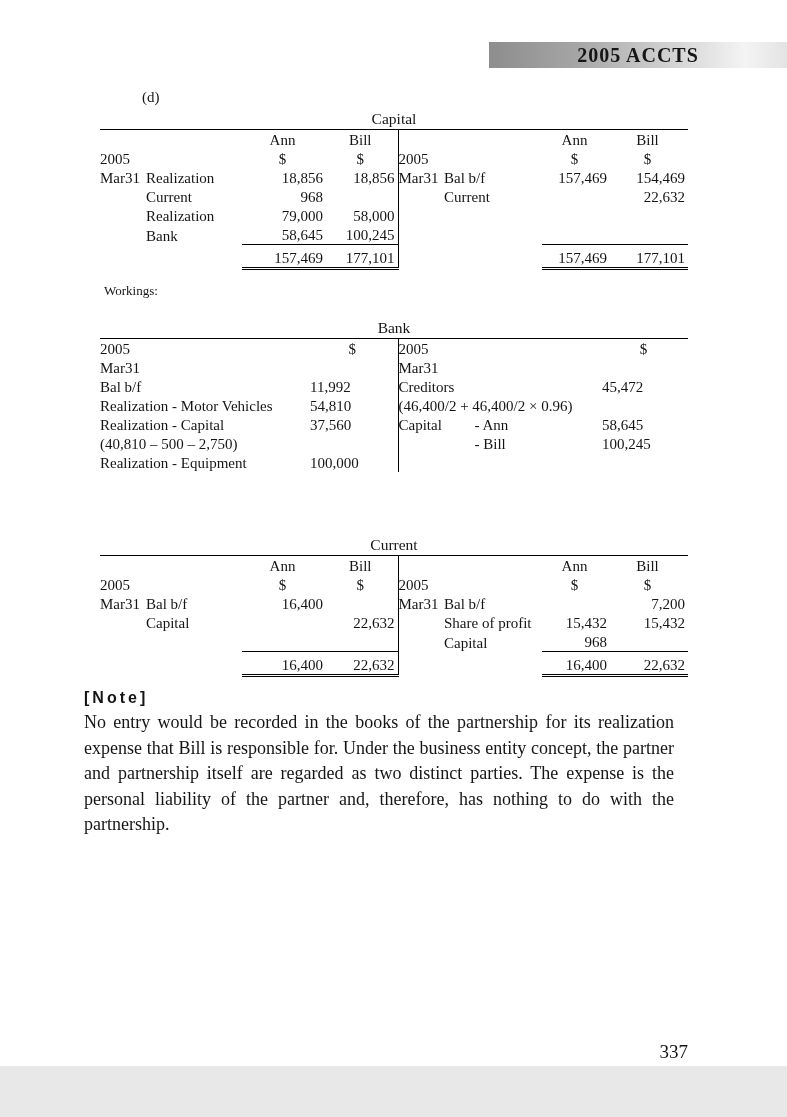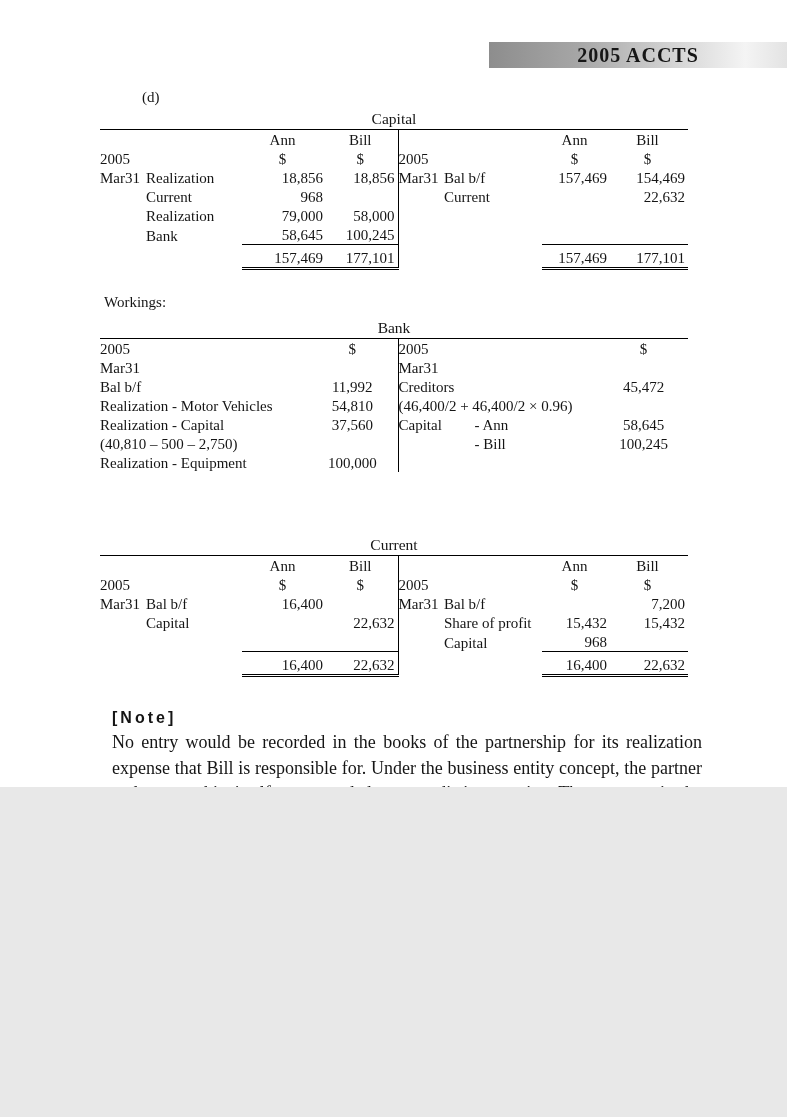--- a/index.html
+++ b/index.html
@@ -1,38 +1,38 @@
 <!DOCTYPE html>
 <html><head>
 <meta charset="utf-8">
 <style>
   html, body { margin: 0; padding: 0; background: #e8e8e8; }
   .page {
     position: relative;
-    width: 787px; height: 787px;
+    width: 787px; height: 1066px;
     background: #ffffff;
     margin: 0 auto;
     overflow: hidden;
     color: #151515;
     font-family: "Liberation Serif", serif;
   }
 
   
   .top-banner {
     position: absolute; left: 489px; top: 42px; width: 298px; height: 26px;
     background: linear-gradient(to right, #8d8d8d 0%, #a6a6a6 30%, #d4d4d4 62%, #f4f4f4 86%, #e3e3e3 100%);
     display: flex; align-items: center; justify-content: center;
   }
   .top-banner-text {
     font: bold 20px "Liberation Serif", serif;
     letter-spacing: 1px; color: #161616;
   }
 
   .section-label { position: absolute; left: 142px; top: 89px; font-size: 15px; }
-  .workings-label { position: absolute; left: 104px; top: 294px; font-size: 15px; }
+  .workings-label { position: absolute; left: 104px; top: 283px; font-size: 13px; }
 
   .block { position: absolute; width: 588px; }
   .acct-title { width: 588px; text-align: center; font-size: 15.5px; margin-bottom: 1px; }
 
   table.acct {
     border-collapse: collapse; table-layout: fixed; width: 588px;
     font-family: Liberation Serif, serif; font-size: 15px; line-height: 1.2;
   }
   .acct td {
     padding: 0 3px 0 0; white-space: nowrap; height: 19px;
@@ -40,30 +40,30 @@
   }
   tr.hdr td { border-top: 1.5px solid #000; }
 
   
   .t8 td:nth-child(4) { border-right: 1.5px solid #000; }
   .t8 td:nth-child(3), .t8 td:nth-child(4),
   .t8 td:nth-child(7), .t8 td:nth-child(8) { text-align: right; }
 
   
   .t4 td:nth-child(2) { border-right: 1.5px solid #000; }
-  .t4 td:nth-child(2), .t4 td:nth-child(4) { text-align: center; }
+  .t4 td:nth-child(2), .t4 td:nth-child(4) { text-align: left; }
 
   .acct td.ctr { text-align: center; }
   tr.tot td { padding-top: 3px; }
   tr.tot td.amt { border-top: 1px solid #000; border-bottom: 3px double #000; }
 
   .t4 .d1 { display: inline-block; min-width: 76px; }
 
   
-  .note { position: absolute; left: 112px; top: 689px; width: 590px; margin-top: 20px; }
+  .note { position: absolute; left: 84px; top: 689px; width: 590px; }
   .note-title { font: bold 16px "Liberation Sans", sans-serif; letter-spacing: 3px; }
   .note-body { font-size: 18px; line-height: 1.42; text-align: justify; margin-top: 3px; }
 
   
   .page-number { position: absolute; left: 100px; top: 1041px; width: 588px; text-align: right; font-size: 19px; }
   .bottom-banner {
     position: absolute; left: 100px; top: 1069px; width: 588px; height: 13px;
     background: linear-gradient(to right, #bcbcbc 0%, #a0a0a0 12%, #dadada 45%, #fafafa 62%, #cccccc 80%, #9c9c9c 100%);
   }
 </style>

